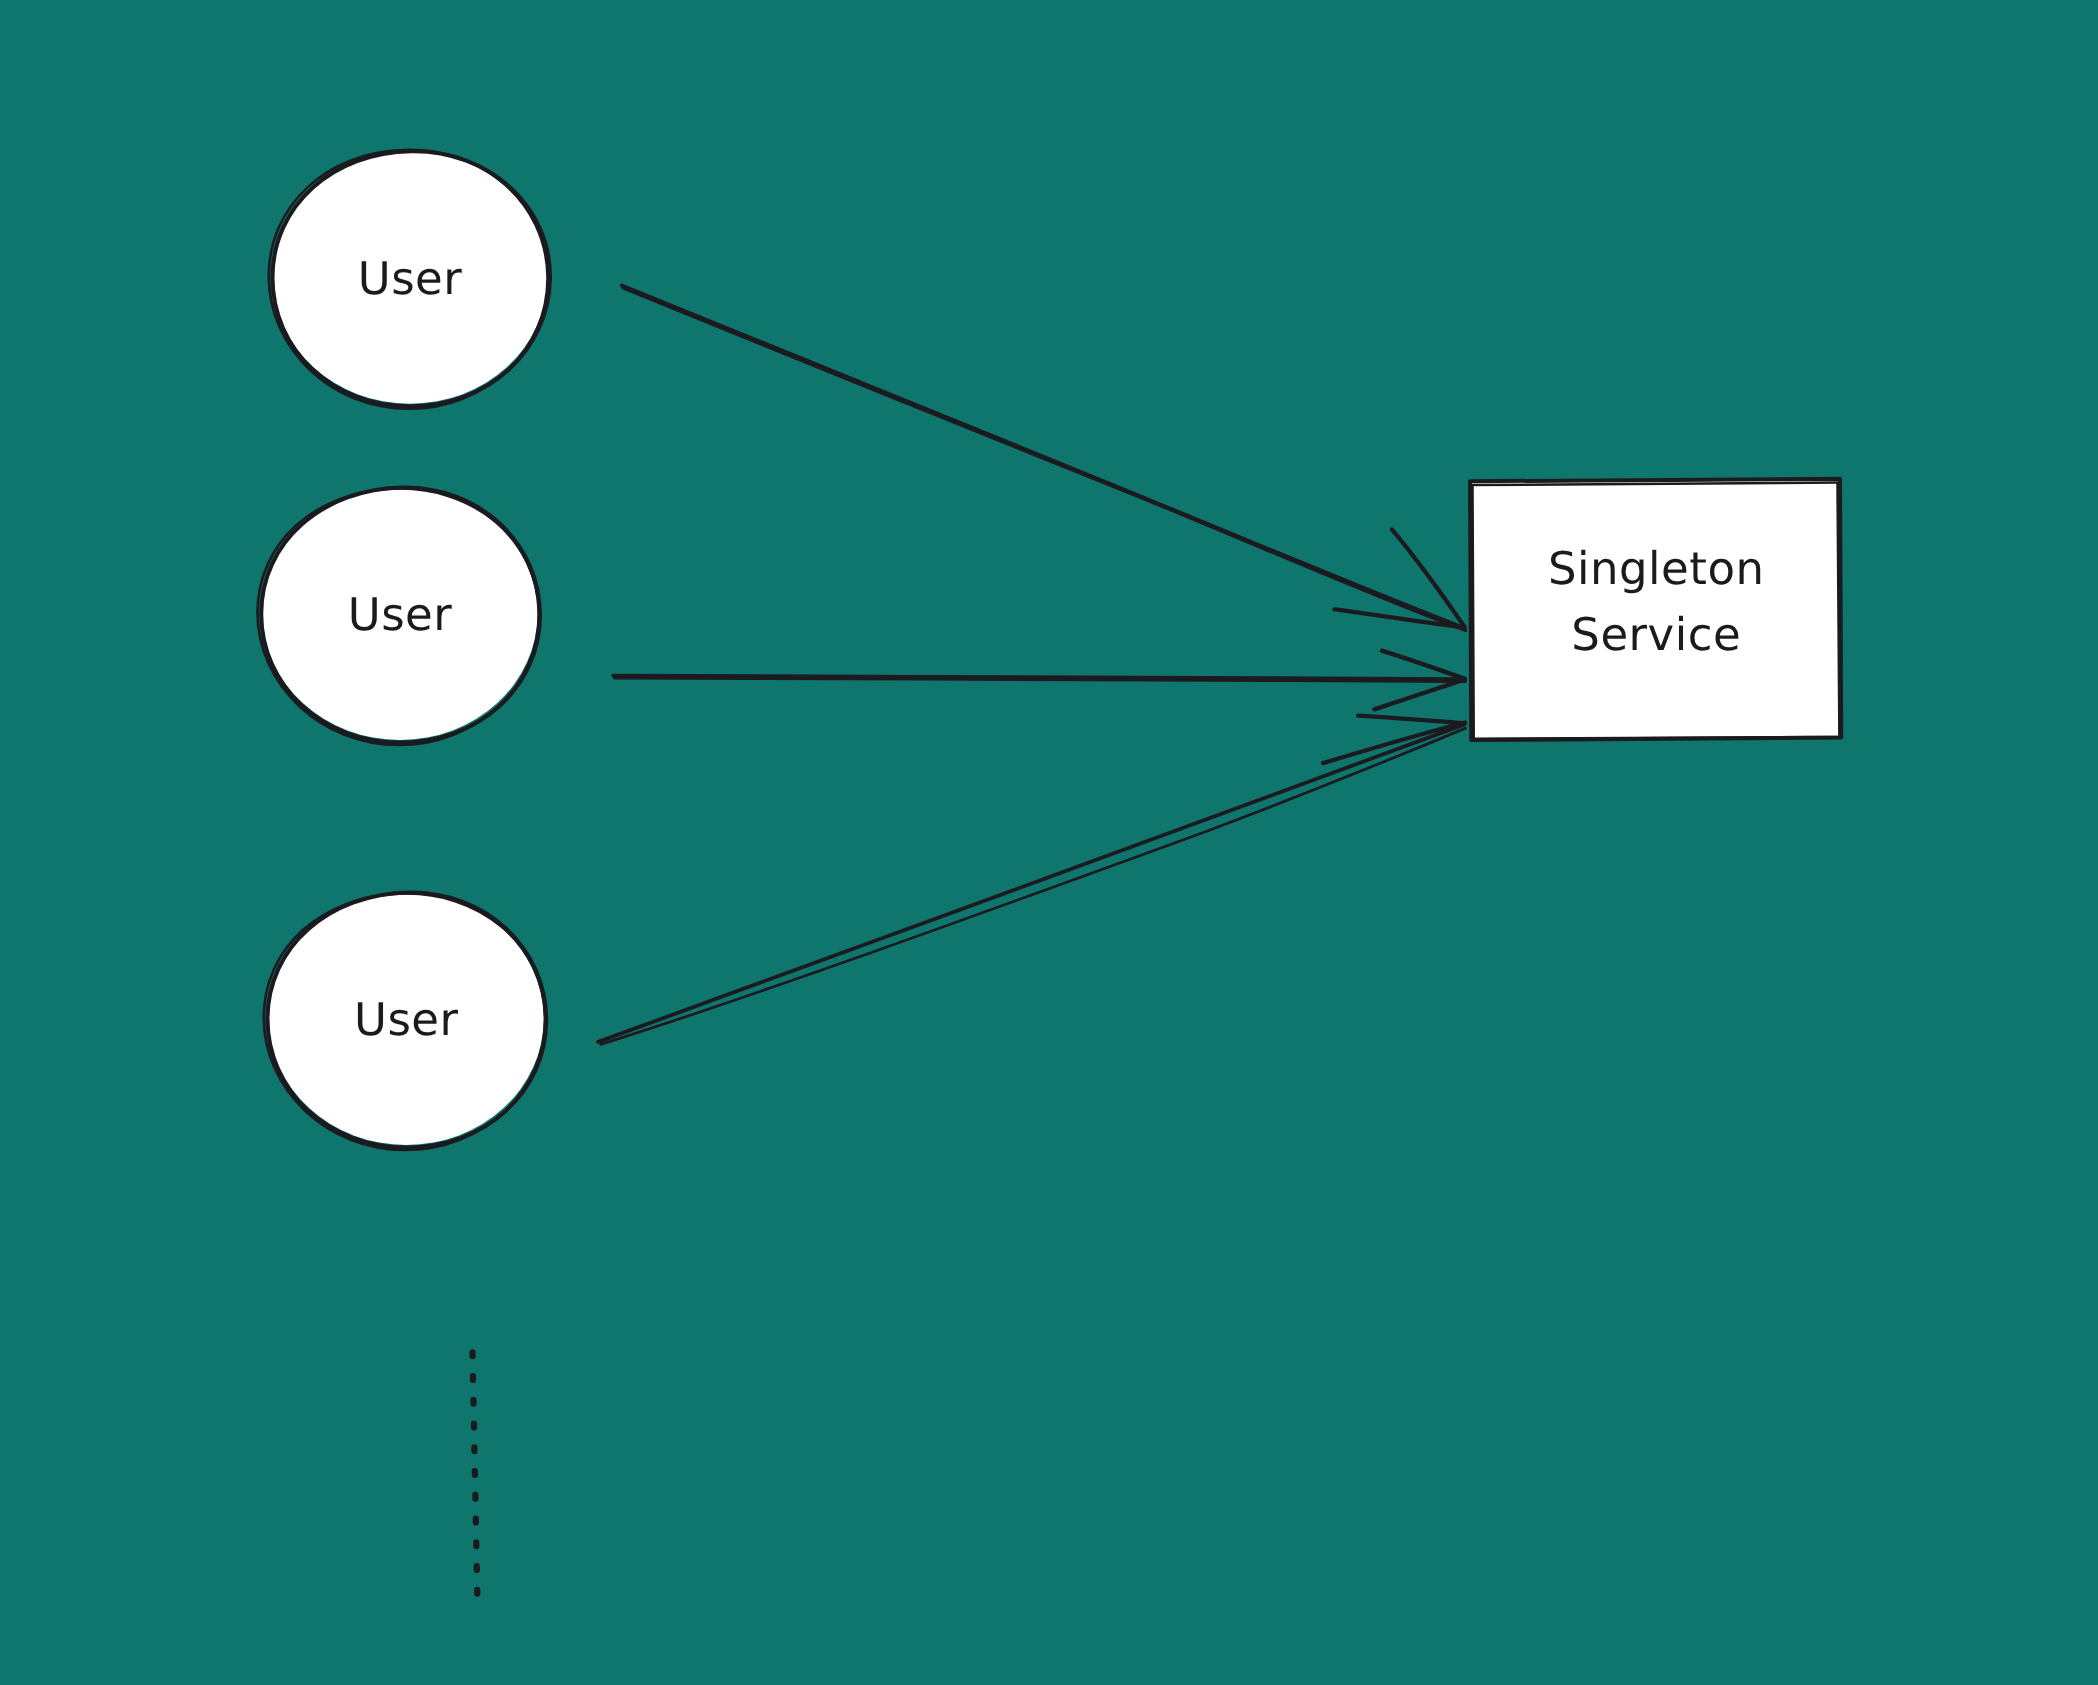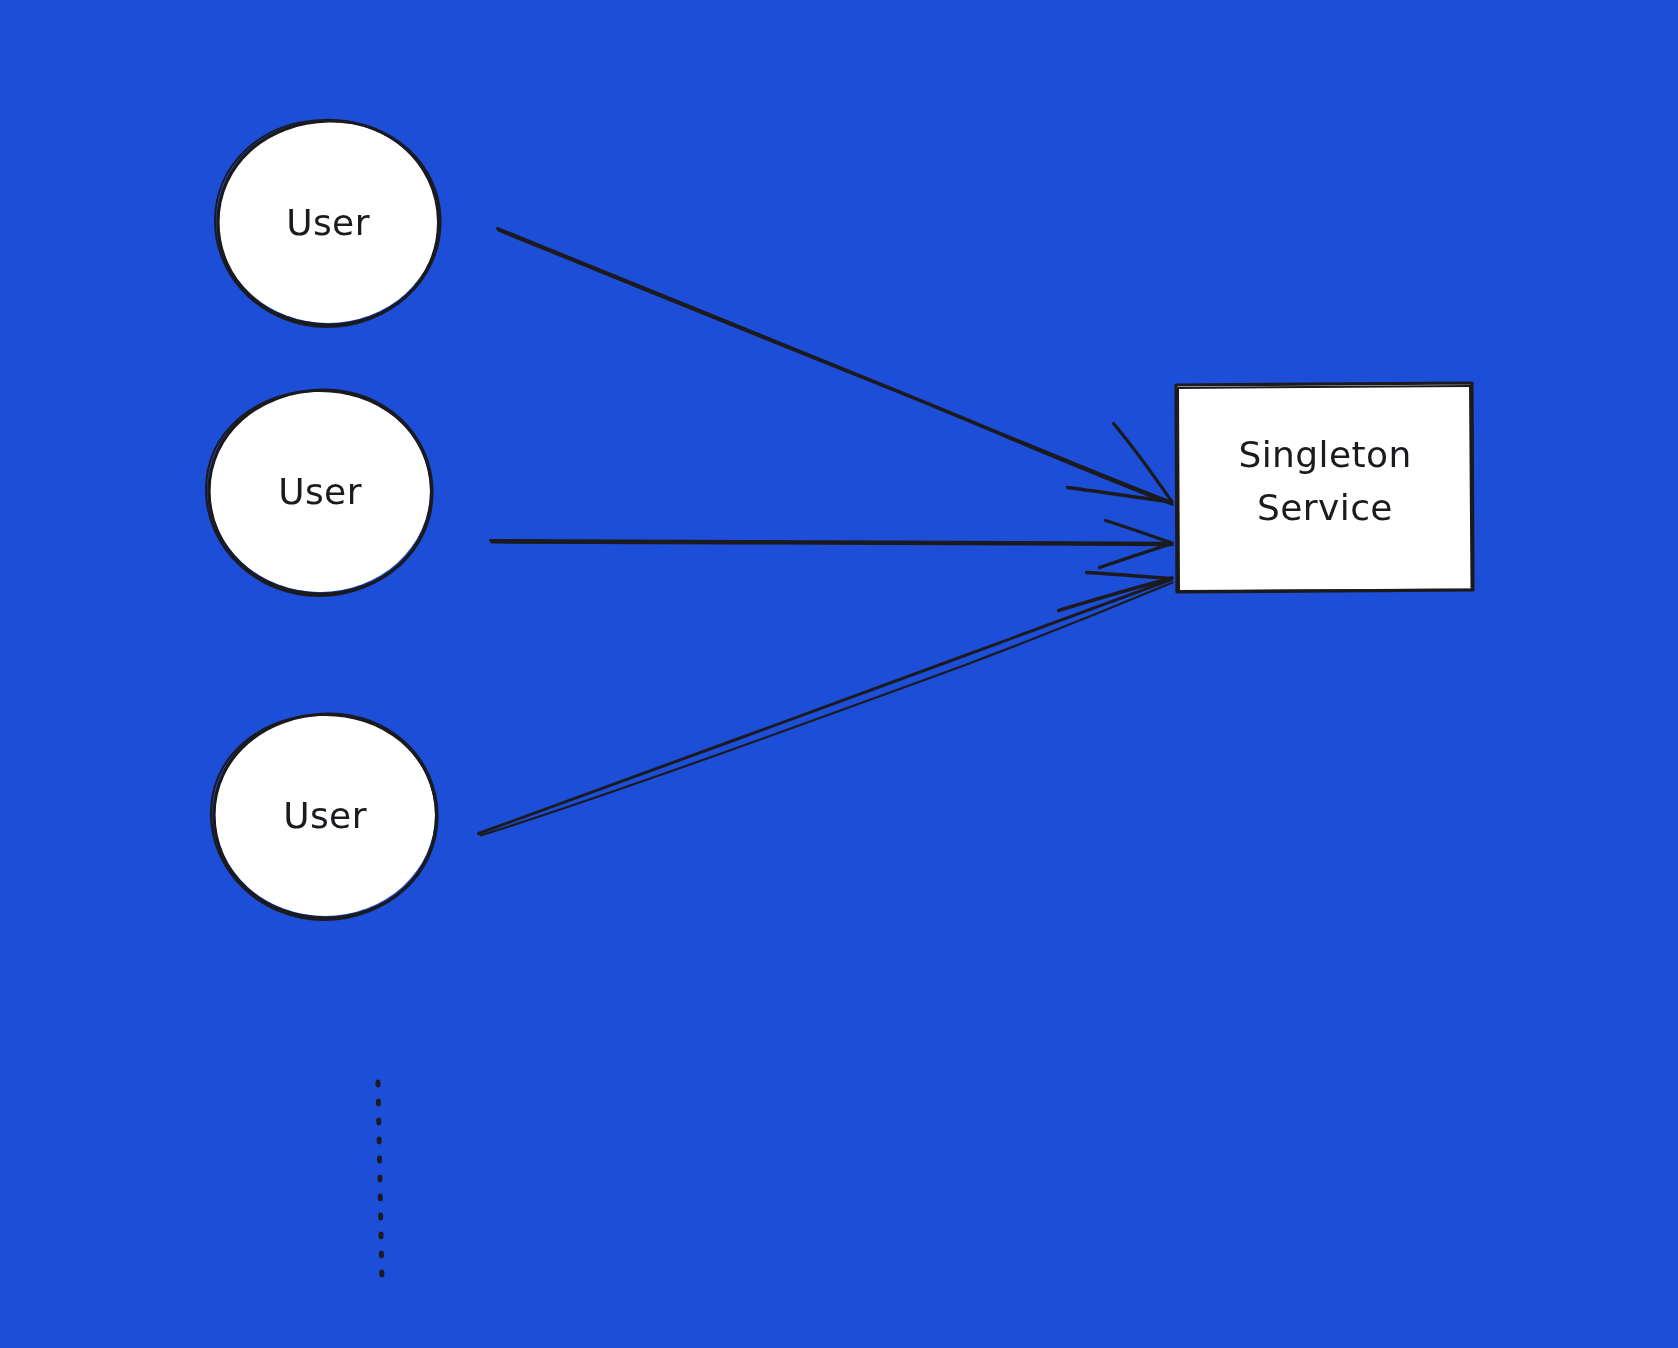--- a/index.html
+++ b/index.html
@@ -8,21 +8,21 @@
     padding: 0;
     background: #ffffff;
   }
   body {
     font-family: "DejaVu Sans", sans-serif;
   }
   #canvas-root {
     position: relative;
     width: 1678px;
     height: 1348px;
-    background: #1d4ed8;
+    background: #0f766e;
     overflow: hidden;
   }
   #diagram-svg {
     position: absolute;
     top: 0;
     left: 0;
     width: 1678px;
     height: 1348px;
     display: block;
   }

